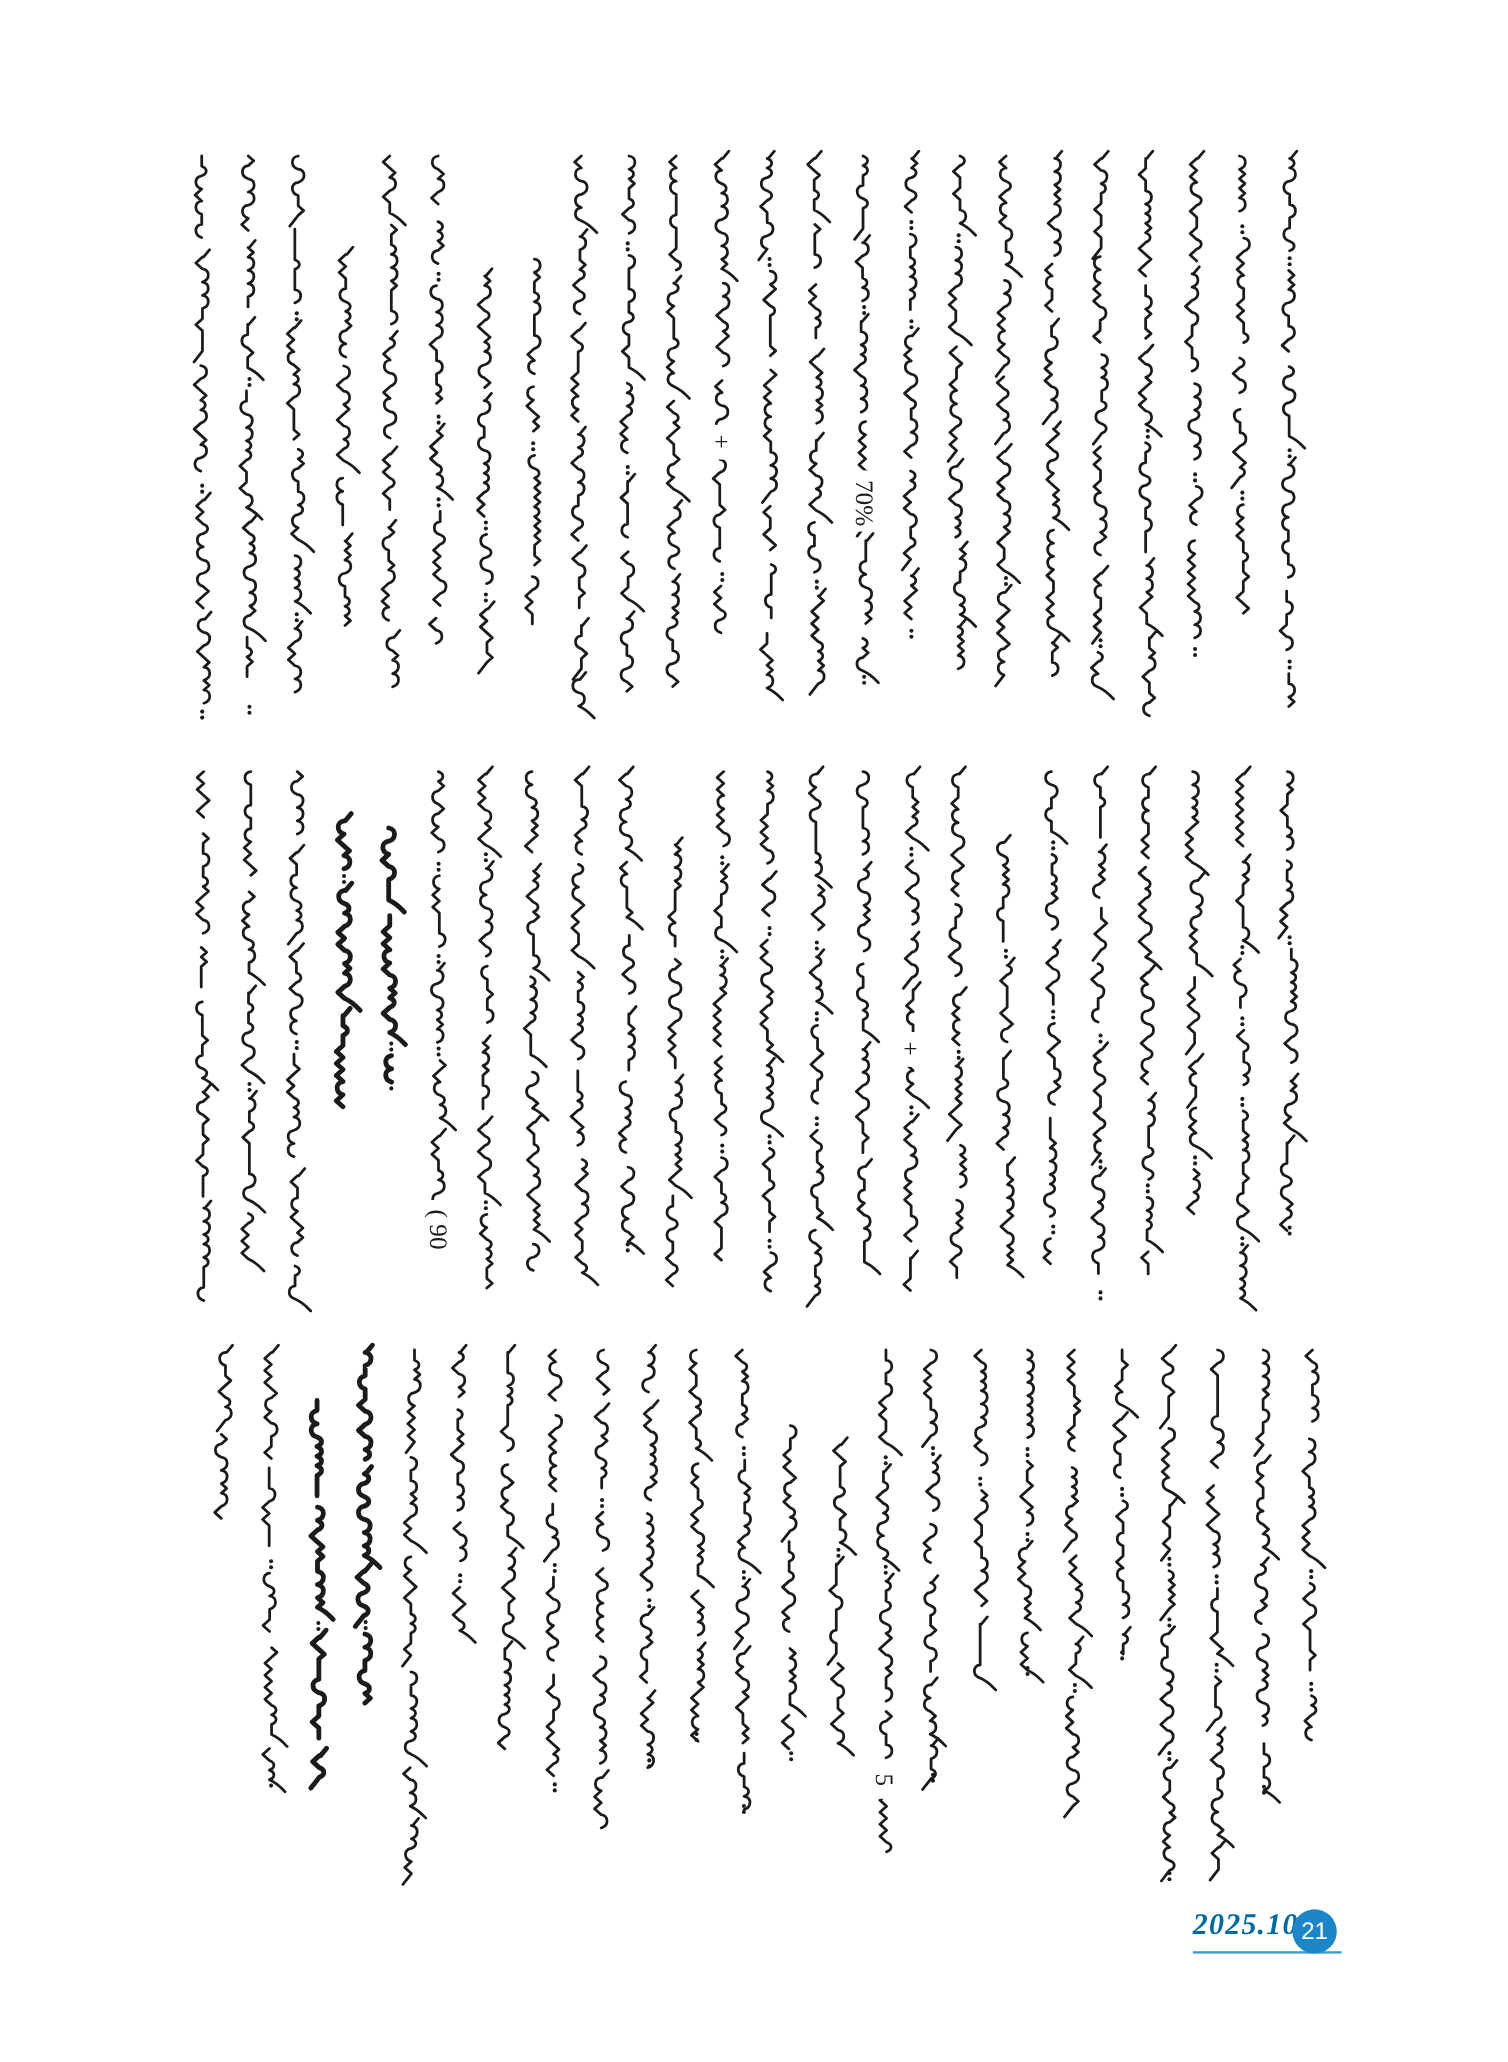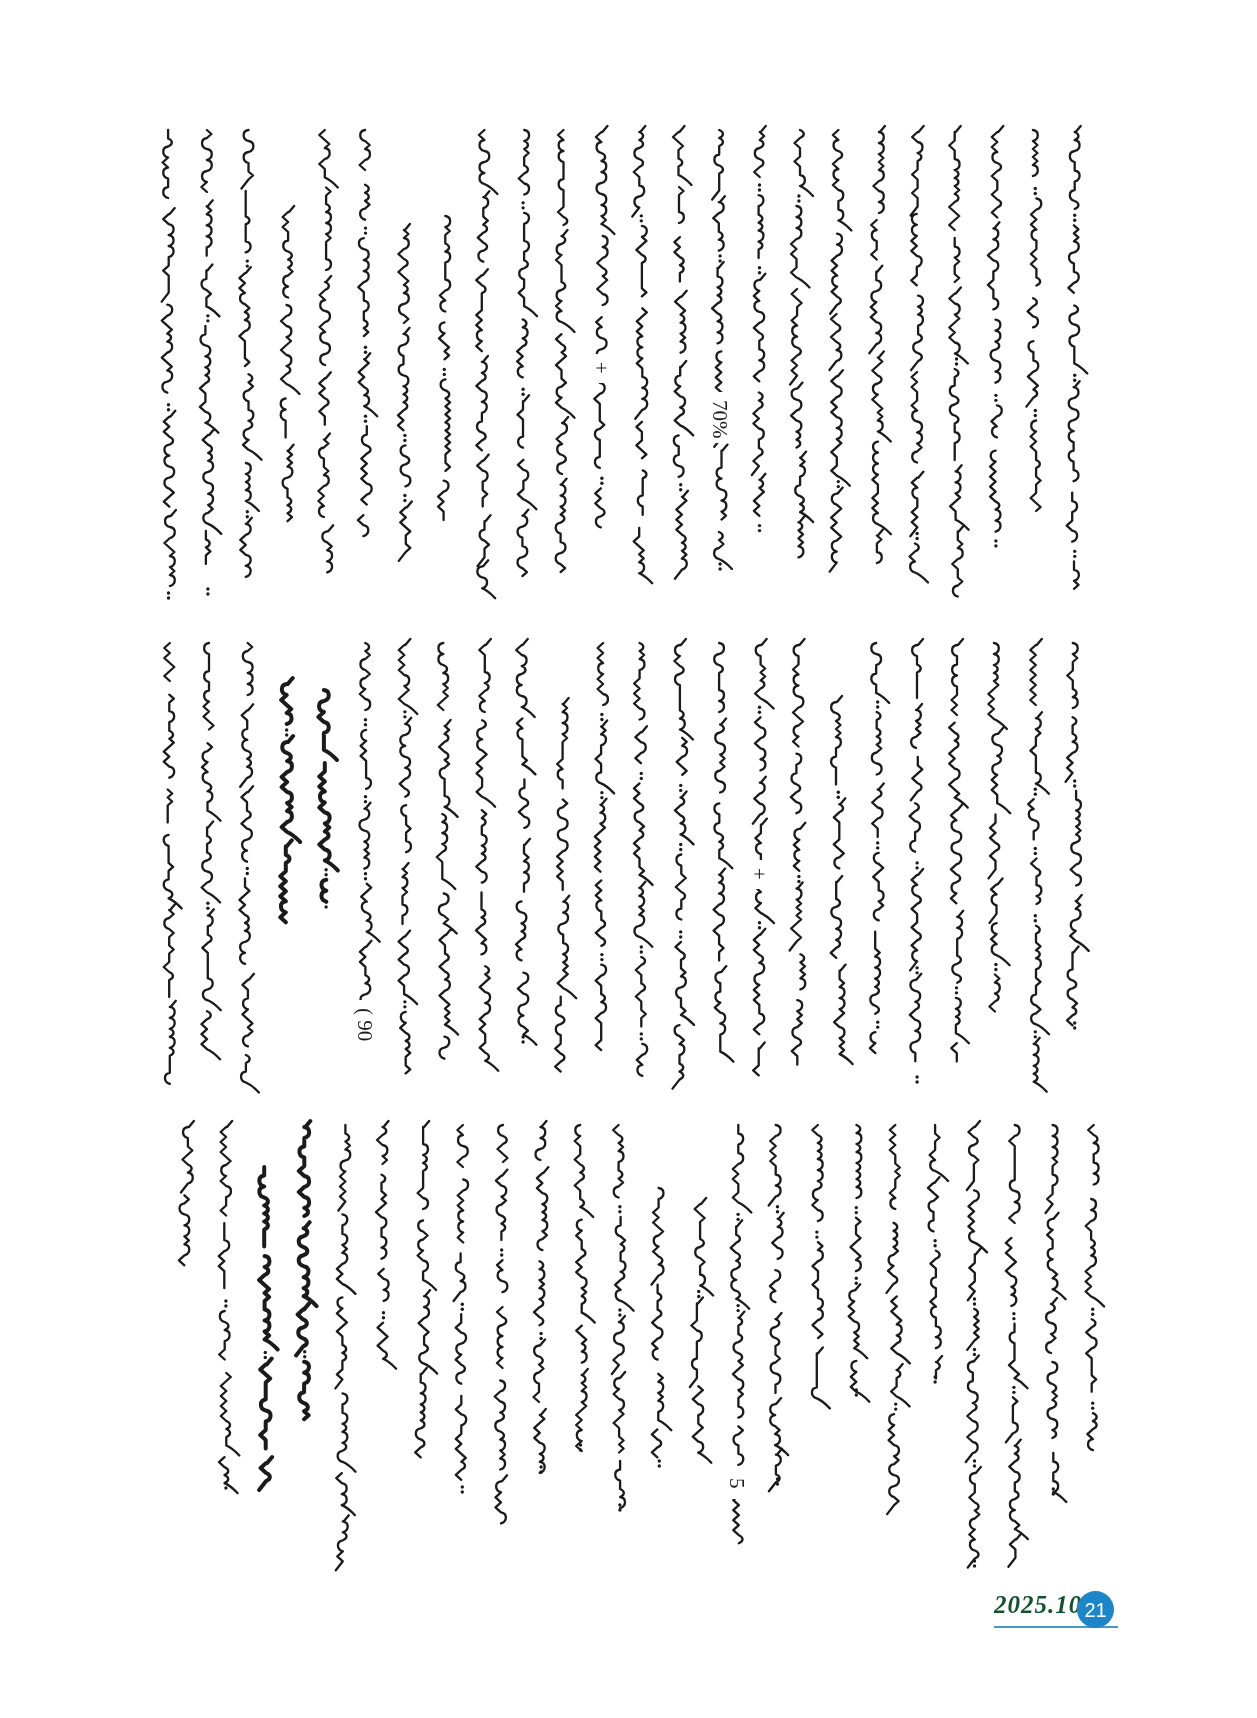--- a/index.html
+++ b/index.html
@@ -349,21 +349,21 @@
         <path d="M 1093.7 1125.0 l -5.5 5 l 5.5 5 c 5 2 5 6 0 8 c 6.5 1 6.5 9 0 11 v 8.5 c 6.5 1 6.5 9 0 11 c 6.5 1 6.5 9 0 11 M 1091.1 1199.0 c 6.5 1 6.5 9 0 11 c 6.5 1 6.5 9 0 11 l -5.5 5 l 5.5 5 v 8.5 c 5 2 5 6 0 8 c 5 2 5 6 0 8 c 6.5 1 6.5 9 0 11 l -5.5 5 l 5.5 5 l -5.5 5 l 5.5 5 l -5.5 5 l 5.5 5 c 7 3 11 8 13 10 M 1091.7 1319.3 c 5 2 5 6 0 8 l -5.5 5 l 5.5 5 c 6.5 1 6.5 9 0 11 l -5.5 5 l 5.5 5 v 8.5 v 8.5 l 4.5 4 l -4.5 4 v 8.5 M 1092.9 1413.1 c 5 2 5 6 0 8 c 5 2 5 6 0 8 l -5.5 5 l 5.5 5 c -6.5 1 -6.5 9 0 11" fill="none" stroke="#1b1b1b" stroke-width="2.3" stroke-linecap="round" stroke-linejoin="round"></path>
         <circle cx="1092.6999999999998" cy="1309.2985881534405" r="1.7" fill="#1b1b1b"></circle>
         <circle cx="1092.6999999999998" cy="1314.2985881534405" r="1.7" fill="#1b1b1b"></circle>
         <circle cx="1092.6999999999998" cy="1403.1442806269042" r="1.7" fill="#1b1b1b"></circle>
         <circle cx="1092.6999999999998" cy="1408.1442806269042" r="1.7" fill="#1b1b1b"></circle>
         <rect x="722" y="1470" width="30" height="29" fill="#ffffff"></rect>
         <text transform="translate(730,1478) rotate(90)" font-family="&quot;Liberation Serif&quot;, serif" font-size="21" fill="#1b1b1b">5</text>
       </g>
     </svg>
 
-  <div class="footer-date" style="color: #14532d;">2025.10</div>
+  <div class="footer-date" style="color: #0369a1;">2025.10</div>
 
   <div class="footer-rule" style="background: rgb(69, 152, 206);"></div>
 
   <div class="page-badge" style="background: rgb(28, 134, 200); color: rgb(255, 255, 255);">
     <span>21</span>
   </div>
 
 </div>
 
 </body></html>

